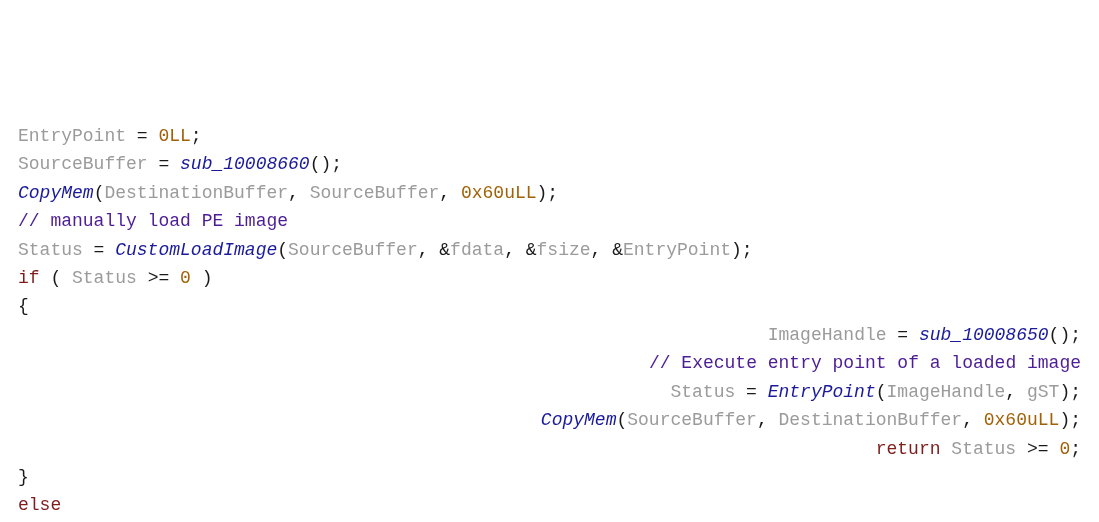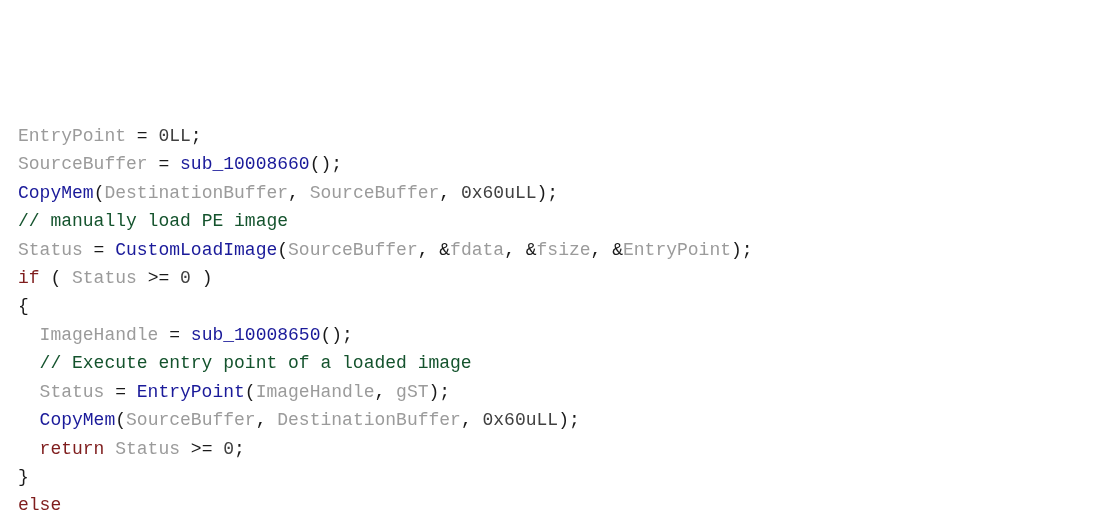--- a/index.html
+++ b/index.html
@@ -10,28 +10,28 @@
     body {
       background: #ffffff;
       font-family: Consolas, 'Courier New', monospace;
       font-size: 18px;
       line-height: 1.58;
       padding: 8px 18px;
       white-space: pre;
       color: #1a1a1a;
     }
     .tok-ident { color: #9b9b9b; }
-    .tok-func { color: #1a1a9a; }
+    .tok-func { color: #1a1a9a; font-style: italic; }
     .tok-keyword { color: #7f1d1d; }
-    .tok-comment { color: #14532d; }
-    .tok-number { color: #404040; }
+    .tok-comment { color: #4c1d95; }
+    .tok-number { color: #a16207; }
     .tok-op { color: #1a1a1a; }
     .tok-punc { color: #1a1a1a; }
     .line { display: block; }
-    .indent1 { padding-left: 2ch; }
+    .indent1 { padding-left: 2ch; text-align: right; }
   </style>
 </head>
 <body>
 
 
 
 <div><span class="line"><span class="tok-ident">EntryPoint</span><span class="tok-op"> = </span><span class="tok-number">0LL</span><span class="tok-punc">;</span></span><span class="line"><span class="tok-ident">SourceBuffer</span><span class="tok-op"> = </span><span class="tok-func">sub_10008660</span><span class="tok-punc">()</span><span class="tok-punc">;</span></span><span class="line"><span class="tok-func">CopyMem</span><span class="tok-punc">(</span><span class="tok-ident">DestinationBuffer</span><span class="tok-punc">, </span><span class="tok-ident">SourceBuffer</span><span class="tok-punc">, </span><span class="tok-number">0x60uLL</span><span class="tok-punc">)</span><span class="tok-punc">;</span></span><span class="line"><span class="tok-comment">// manually load PE image</span></span><span class="line"><span class="tok-ident">Status</span><span class="tok-op"> = </span><span class="tok-func">CustomLoadImage</span><span class="tok-punc">(</span><span class="tok-ident">SourceBuffer</span><span class="tok-punc">, </span><span class="tok-op">&amp;</span><span class="tok-ident">fdata</span><span class="tok-punc">, </span><span class="tok-op">&amp;</span><span class="tok-ident">fsize</span><span class="tok-punc">, </span><span class="tok-op">&amp;</span><span class="tok-ident">EntryPoint</span><span class="tok-punc">)</span><span class="tok-punc">;</span></span><span class="line"><span class="tok-keyword">if</span><span class="tok-punc"> ( </span><span class="tok-ident">Status</span><span class="tok-op"> &gt;= </span><span class="tok-number">0</span><span class="tok-punc"> )</span></span><span class="line"><span class="tok-punc">{</span></span><span class="line indent1"><span class="tok-ident">ImageHandle</span><span class="tok-op"> = </span><span class="tok-func">sub_10008650</span><span class="tok-punc">()</span><span class="tok-punc">;</span></span><span class="line indent1"><span class="tok-comment">// Execute entry point of a loaded image</span></span><span class="line indent1"><span class="tok-ident">Status</span><span class="tok-op"> = </span><span class="tok-func">EntryPoint</span><span class="tok-punc">(</span><span class="tok-ident">ImageHandle</span><span class="tok-punc">, </span><span class="tok-ident">gST</span><span class="tok-punc">)</span><span class="tok-punc">;</span></span><span class="line indent1"><span class="tok-func">CopyMem</span><span class="tok-punc">(</span><span class="tok-ident">SourceBuffer</span><span class="tok-punc">, </span><span class="tok-ident">DestinationBuffer</span><span class="tok-punc">, </span><span class="tok-number">0x60uLL</span><span class="tok-punc">)</span><span class="tok-punc">;</span></span><span class="line indent1"><span class="tok-keyword">return</span><span class="tok-punc"> </span><span class="tok-ident">Status</span><span class="tok-op"> &gt;= </span><span class="tok-number">0</span><span class="tok-punc">;</span></span><span class="line"><span class="tok-punc">}</span></span><span class="line"><span class="tok-keyword">else</span></span><span class="line"></span></div>
 
 
 

